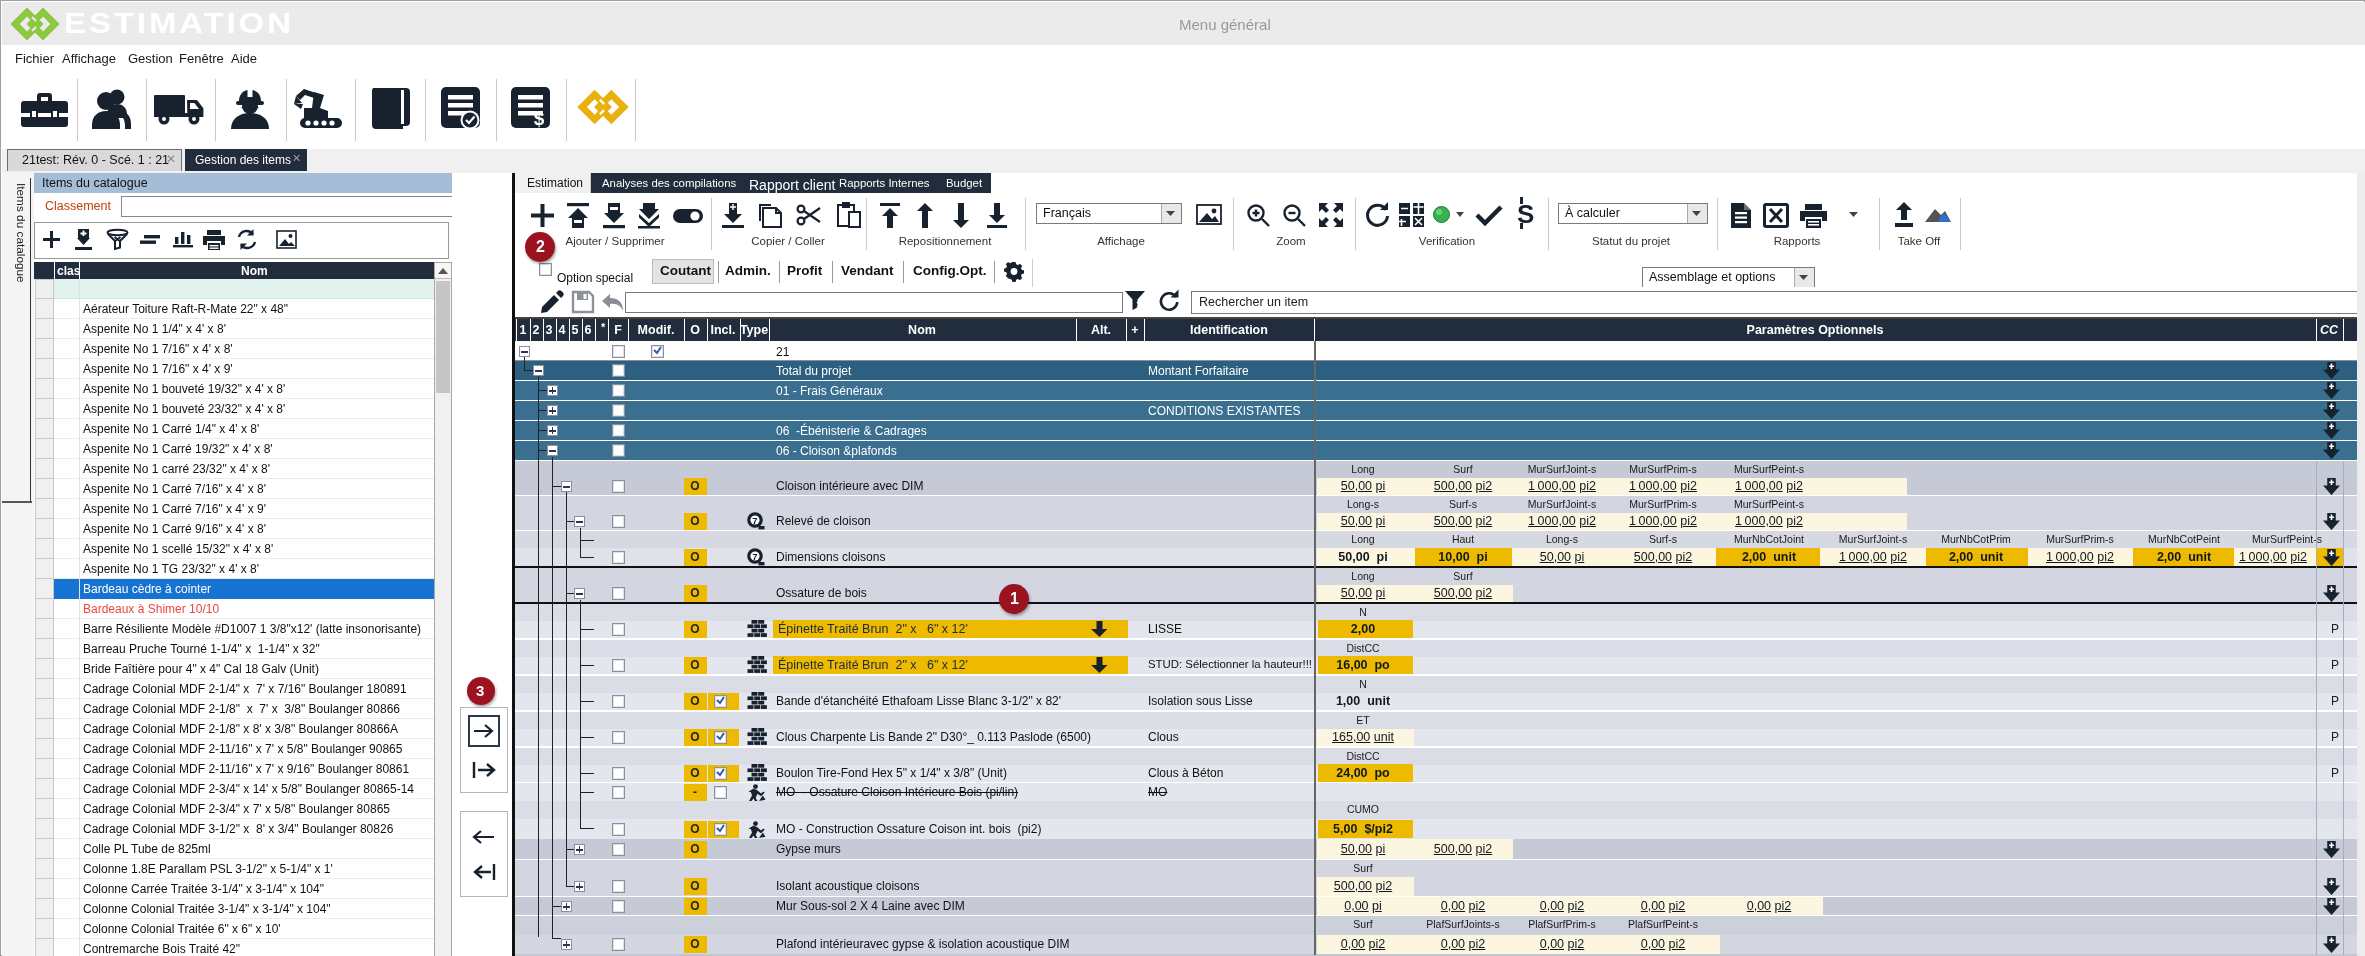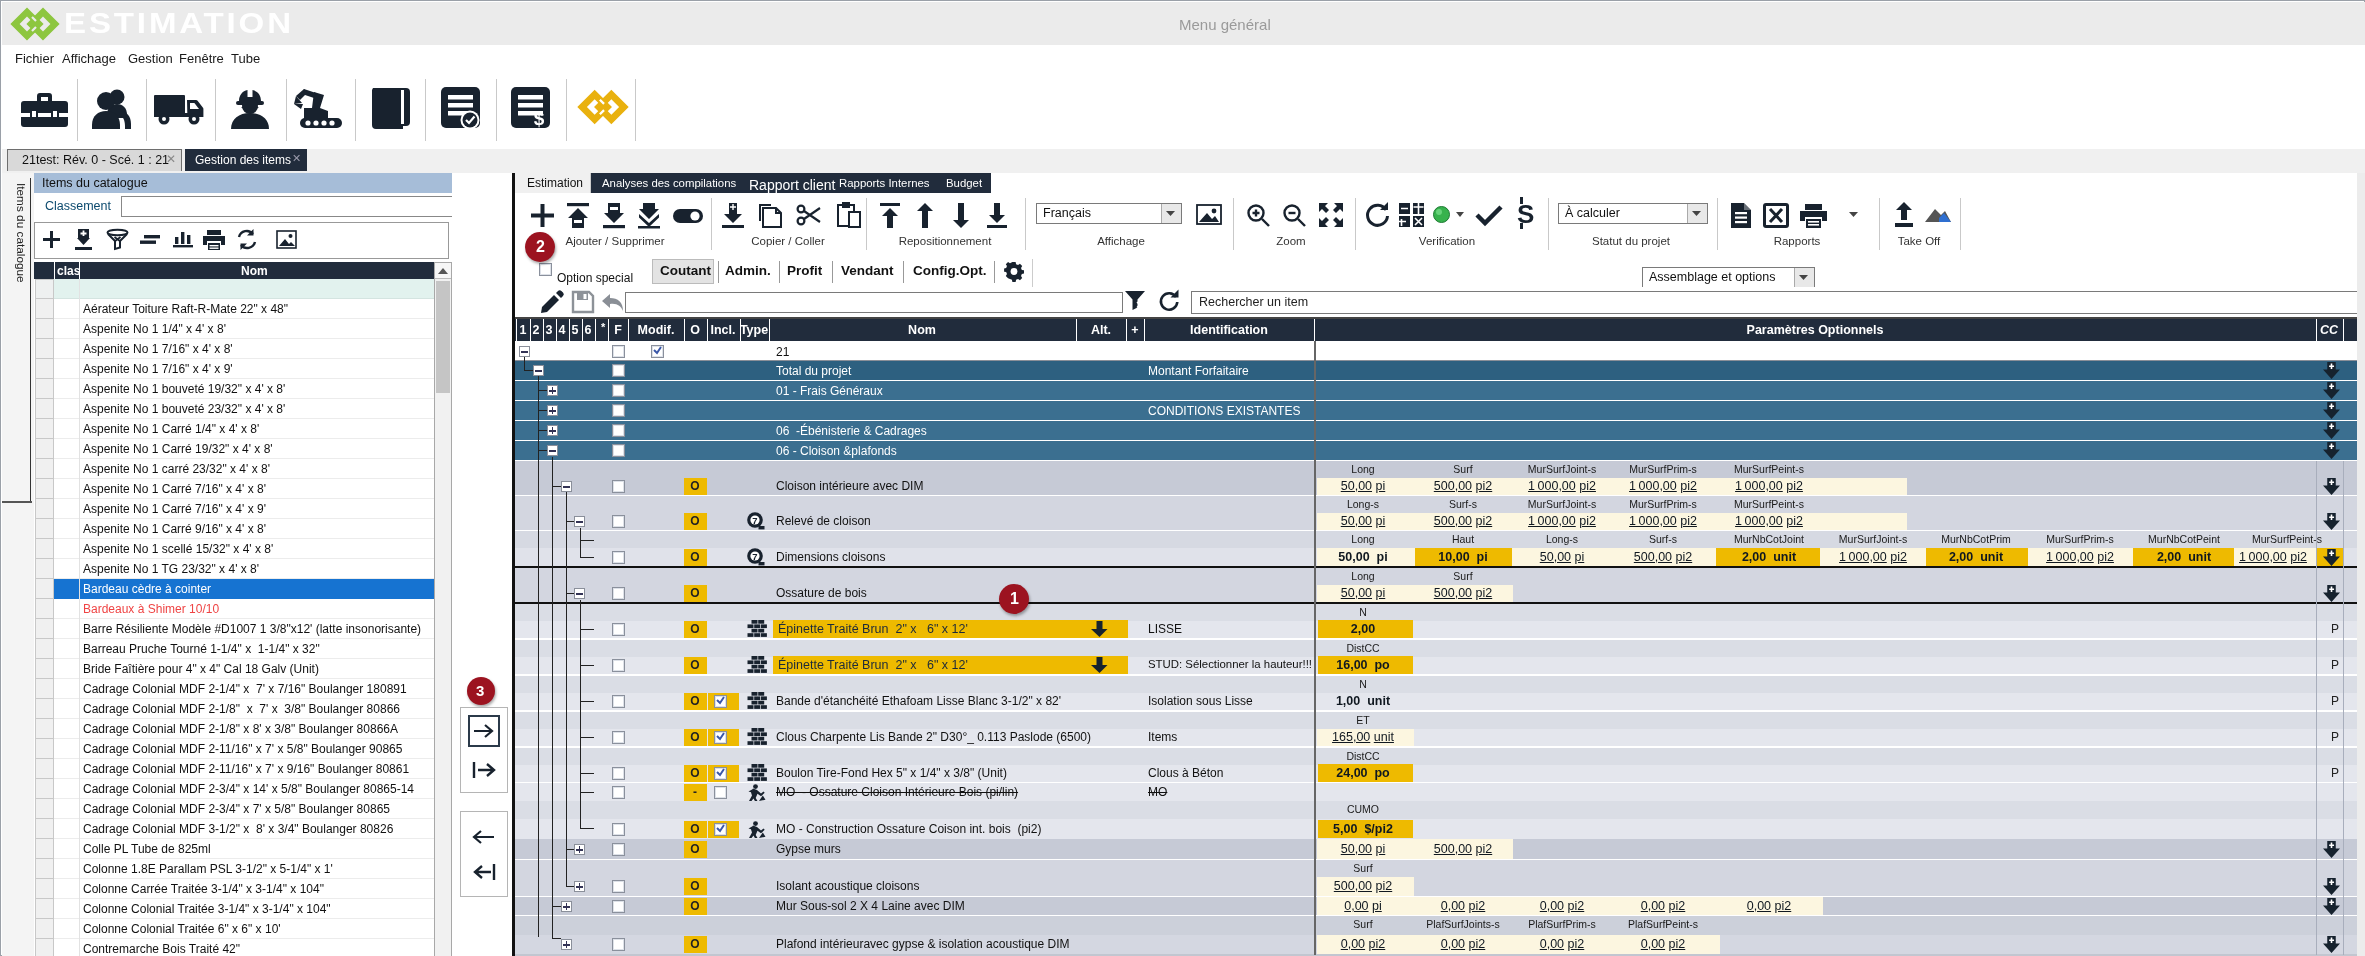--- a/index.html
+++ b/index.html
@@ -18,21 +18,21 @@
 </g>
 <path d="M20 6l4 4M20 20l4-4" stroke="#ebebeb" stroke-width="2.2" fill="none"></path>
     </svg>
 <div class="tx" style="left:63px;top:6px;font-size:29px;font-weight:bold;color:#fff;letter-spacing:2.5px;transform:scaleX(1.14);transform-origin:left;">ESTIMATION</div>
 <div class="tx" style="left:1178px;top:15px;font-size:15px;color:#9a9a9a;">Menu général</div>
 <div class="a" style="left:1px;top:44px;width:2363px;height:26px;background:#fff;"></div>
 <div class="tx" style="left:14px;top:50px;font-size:13px;color:#1a1a1a;">Fichier</div>
 <div class="tx" style="left:61px;top:50px;font-size:13px;color:#1a1a1a;">Affichage</div>
 <div class="tx" style="left:127px;top:50px;font-size:13px;color:#1a1a1a;">Gestion</div>
 <div class="tx" style="left:178px;top:50px;font-size:13px;color:#1a1a1a;">Fenêtre</div>
-<div class="tx" style="left:230px;top:50px;font-size:13px;color:#1a1a1a;">Tube</div>
+<div class="tx" style="left:230px;top:50px;font-size:13px;color:#1a1a1a;">Aide</div>
 <div class="a" style="left:1px;top:70px;width:2363px;height:78px;background:#fff;"></div>
 <div class="a" style="left:76px;top:78px;width:1px;height:62px;background:#c9c9c9;"></div>
 <div class="a" style="left:145px;top:78px;width:1px;height:62px;background:#c9c9c9;"></div>
 <div class="a" style="left:214px;top:78px;width:1px;height:62px;background:#c9c9c9;"></div>
 <div class="a" style="left:285px;top:78px;width:1px;height:62px;background:#c9c9c9;"></div>
 <div class="a" style="left:354px;top:78px;width:1px;height:62px;background:#c9c9c9;"></div>
 <div class="a" style="left:424px;top:78px;width:1px;height:62px;background:#c9c9c9;"></div>
 <div class="a" style="left:495px;top:78px;width:1px;height:62px;background:#c9c9c9;"></div>
 <div class="a" style="left:565px;top:78px;width:1px;height:62px;background:#c9c9c9;"></div>
 <div class="a" style="left:634px;top:78px;width:1px;height:62px;background:#c9c9c9;"></div>
@@ -140,21 +140,21 @@
 <div class="a" style="left:1px;top:500px;width:30px;height:2px;background:#555;"></div>
 <div class="a" style="left:33px;top:172px;width:477px;height:784px;background:#fff;"></div>
 <div class="a" style="left:33px;top:172px;width:477px;height:20px;background:#a6bdd8;"></div>
 <div class="tx" style="left:41px;top:175px;font-size:12.5px;color:#111;">Items du catalogue</div>
 <svg style="left:495px;top:176px" width="12" height="12" viewBox="0 0 12 12">
       <g stroke="#222" stroke-width="1.4" fill="none">
         <path d="M4 1h4v6H4z" fill="#222"></path>
         <path d="M2 7h8M6 7v4"></path>
       </g>
     </svg>
-<div class="tx" style="left:44px;top:198px;font-size:12.5px;color:#0c4a6e;">Classement</div>
+<div class="tx" style="left:44px;top:198px;font-size:12.5px;color:#c2410c;">Classement</div>
 <div class="a" style="left:120px;top:195px;width:386px;height:21px;background:#fff;border:1px solid #888;"></div>
 <div class="a" style="left:33px;top:221px;width:415px;height:37px;background:#fff;border:1px solid #999;"></div>
 <svg style="left:42px;top:230px" width="17" height="17" viewBox="0 0 17 17">
       <g fill="#18222e">
         <path d="M7 0h3v17H7z"></path>
         <path d="M0 7h17v3H0z"></path>
       </g>
     </svg>
 <svg style="left:73px;top:228px" width="19" height="21" viewBox="0 0 19 21">
       <g fill="#18222e">
@@ -936,21 +936,21 @@
       <rect x="1.5" y="4.4" width="6" height="3.7" fill="#18222e"></rect>
       <rect x="8.2" y="4.4" width="6" height="3.7" fill="#18222e"></rect>
       <rect x="14.9" y="4.4" width="6" height="3.7" fill="#18222e"></rect>
       <rect x="5.5" y="8.8" width="6" height="3.7" fill="#18222e"></rect>
       <rect x="12.2" y="8.8" width="6" height="3.7" fill="#18222e"></rect>
       <rect x="1.5" y="13.2" width="6" height="3.7" fill="#18222e"></rect>
       <rect x="8.2" y="13.2" width="6" height="3.7" fill="#18222e"></rect>
       <rect x="14.9" y="13.2" width="6" height="3.7" fill="#18222e"></rect>
     </svg>
 <div class="tx" style="left:775px;top:729px;font-size:12px;color:#111;">Clous Charpente Lis Bande 2" D30°_ 0.113 Paslode (6500)</div>
-<div class="tx" style="left:1147px;top:729px;width:166px;overflow:hidden;font-size:12px;color:#111;">Items</div>
+<div class="tx" style="left:1147px;top:729px;width:166px;overflow:hidden;font-size:12px;color:#111;">Clous</div>
 <div class="tx" style="left:1362px;top:713px;font-size:10.5px;color:#1a1a1a;transform:translateX(-50%);">ET</div>
 <div class="a" style="left:1316px;top:728px;width:97px;height:17px;background:#fcf6e0;"></div>
 <div class="tx" style="left:1362px;top:729px;font-size:12.5px;color:#101820;transform:translateX(-50%);"><u>165,00</u>&nbsp;<u>unit</u></div>
 <div class="tx" style="left:2330px;top:729px;font-size:12px;color:#222;">P</div>
 <div class="a" style="left:514px;top:747px;width:1842px;height:17px;background:#dadde5;"></div>
 <div class="a" style="left:514px;top:764px;width:1842px;height:17px;background:#e4e6ed;"></div>
 <div class="cb" style="left:611px;top:766px;"></div>
 <div class="a" style="left:683px;top:764px;width:23px;height:17px;background:#eeba00;"></div>
     <div class="tx" style="left:694px;top:765px;font-size:12px;font-weight:bold;color:#222;transform:translateX(-50%);">O</div>
 <div class="a" style="left:707px;top:764px;width:31px;height:17px;background:#eeba00;"></div>

